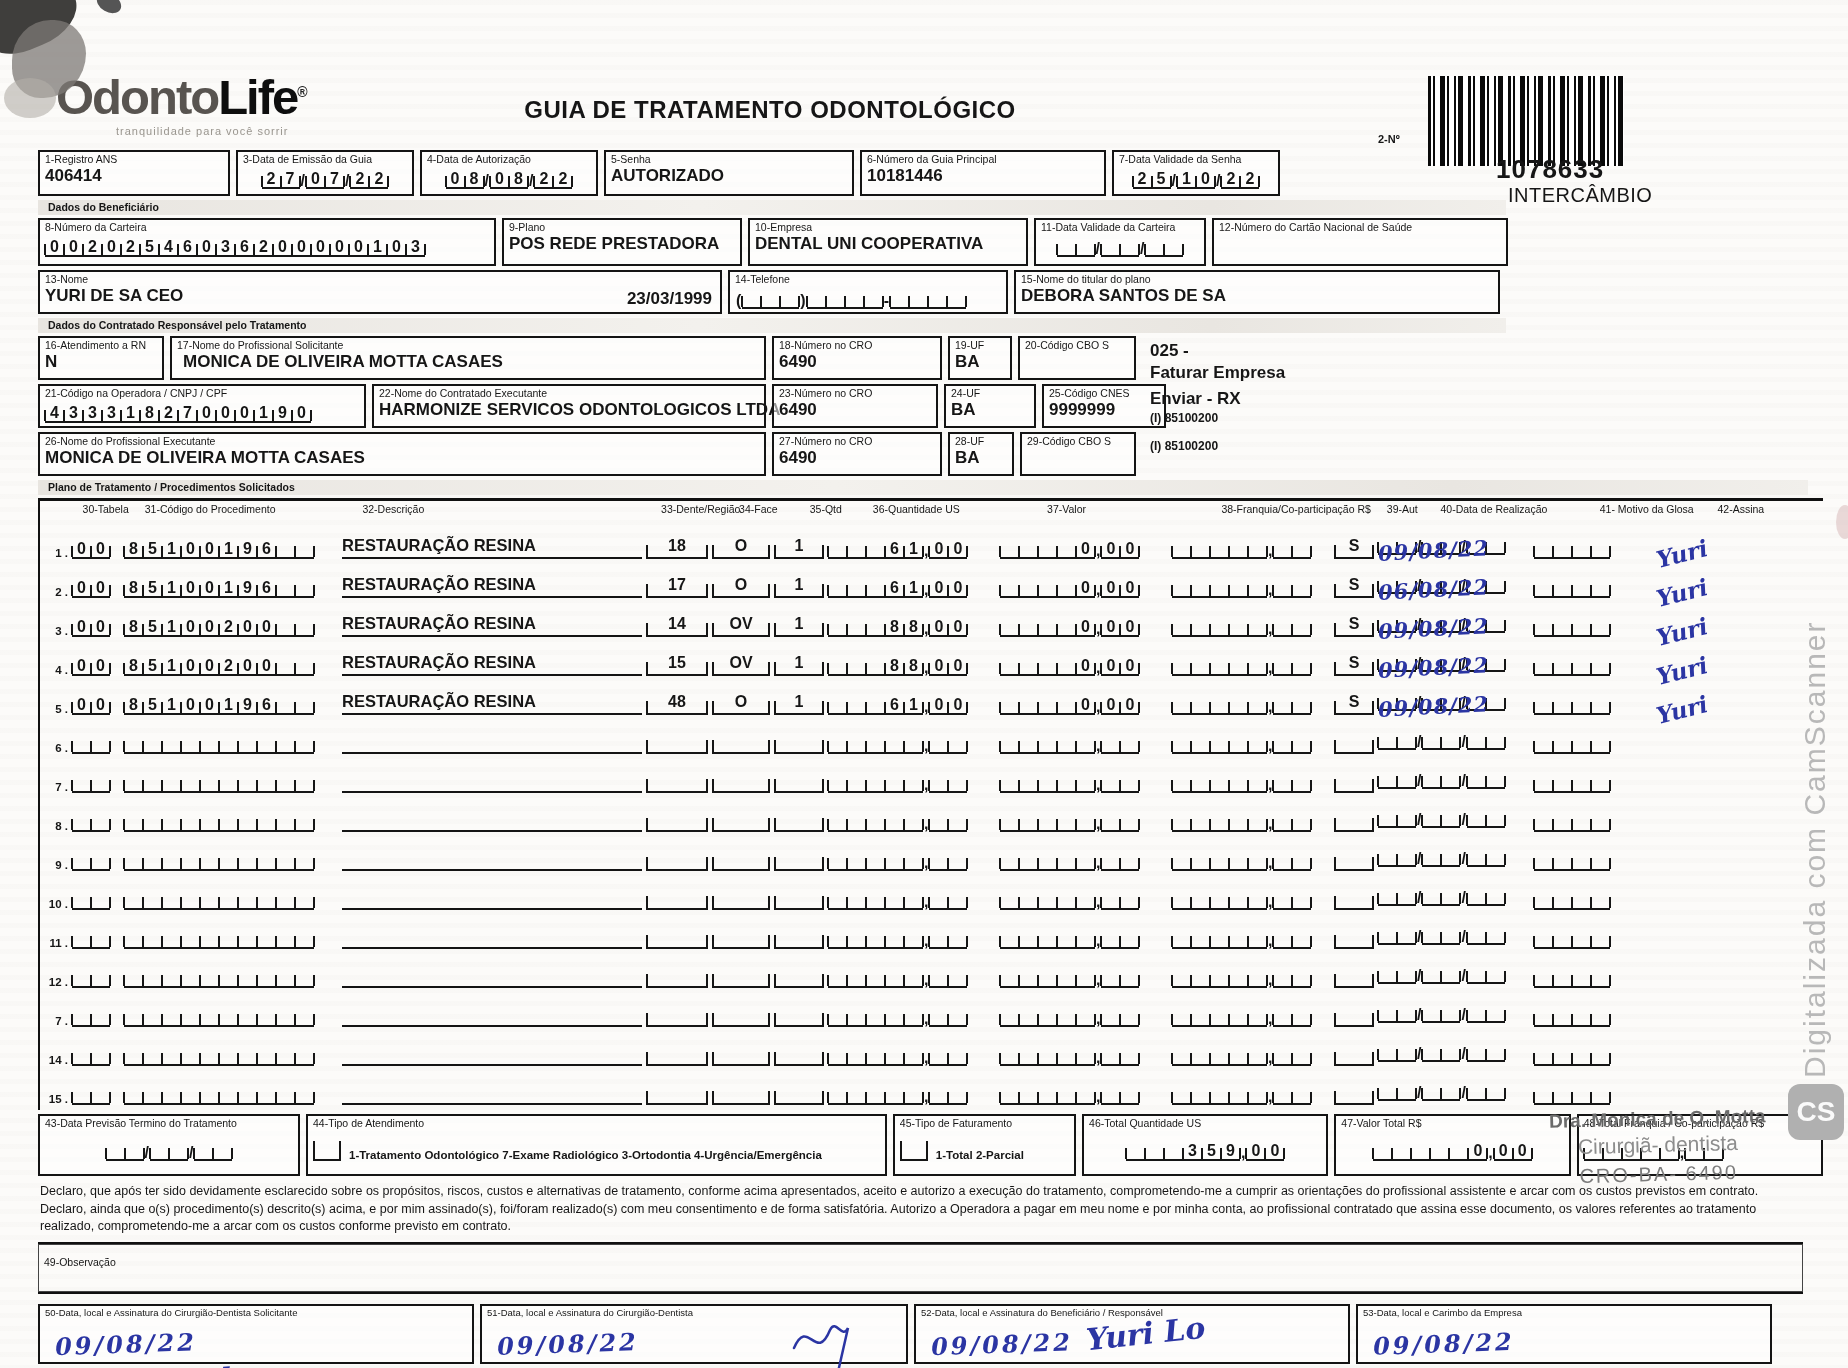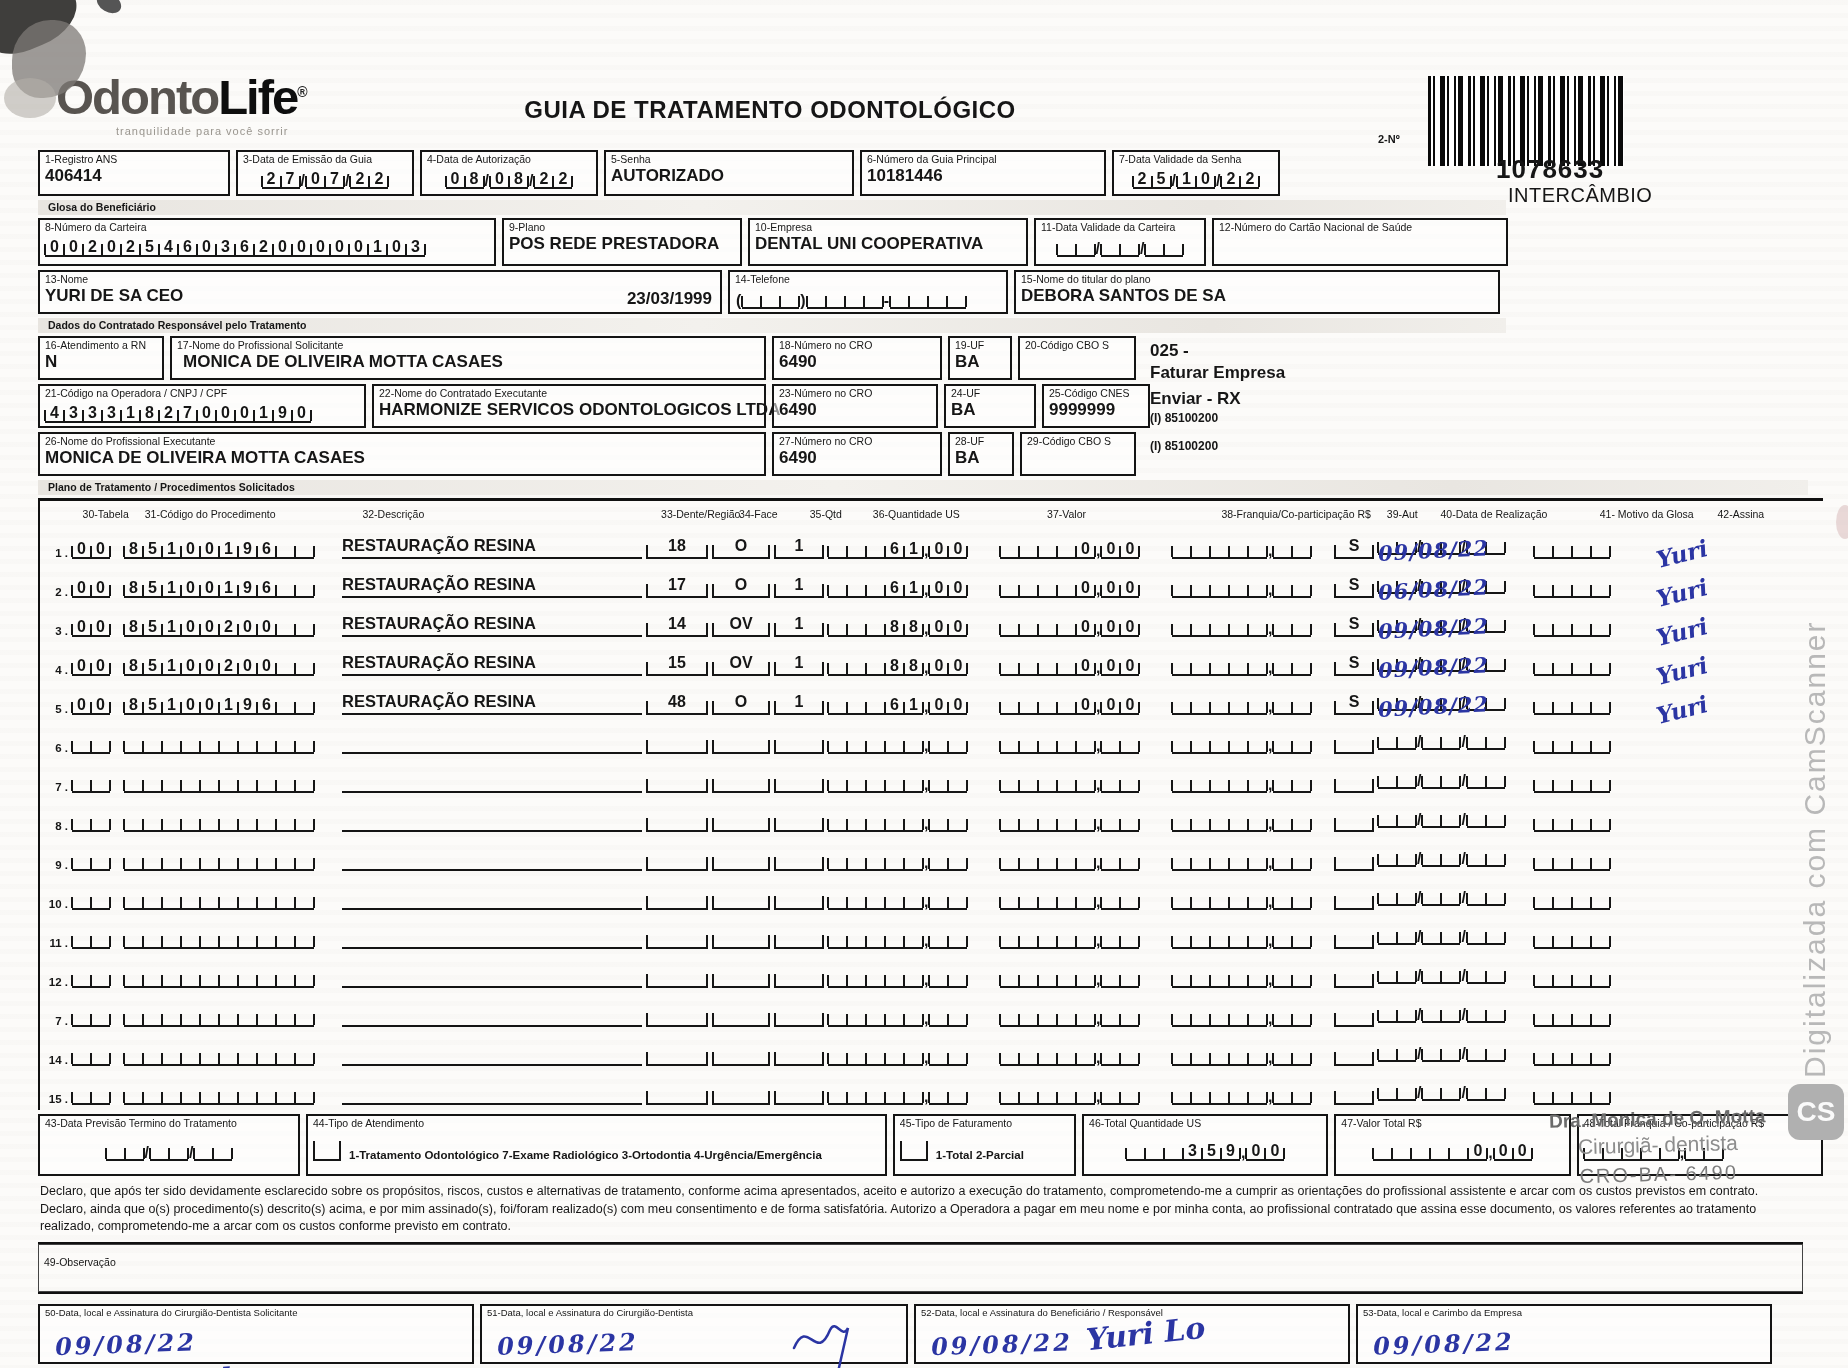--- a/index.html
+++ b/index.html
@@ -52,21 +52,21 @@
   
   .rel{position:relative}
   .annot{position:absolute;left:1112px;top:4px;line-height:22px;white-space:nowrap}
   .annot .a1{font-size:17px;font-weight:600}
   .annot .a2{font-size:17px;font-weight:600}
   .annot .a3{font-size:17px;font-weight:600;margin-top:4px}
   .annot .a4,.annot .a5{font-size:12px;font-weight:600;line-height:16px}
   .annot .a5{margin-top:12px}
   
   .tbl{border-top:3px solid #111;border-left:2.5px solid #111;padding:2px 0 0 4px;margin-top:1px}
-  .thead{display:flex;gap:16px;font-size:10.5px;height:22px;align-items:center;white-space:nowrap}
+  .thead{display:flex;gap:16px;font-size:10.5px;height:22px;align-items:flex-start;white-space:nowrap}
   .thead span{overflow:visible}
   .c-num{width:24px;text-align:right;font-size:11.5px;font-weight:700}
   .c-tab{width:48px}
   .c-cod{width:214px}
   .c-desc{width:300px}
   .c-dente{width:62px}
   .c-face{width:58px}
   .c-qtd{width:50px}
   .c-qus{width:168px}
   .c-val{width:168px}
@@ -201,21 +201,21 @@
             <span class="csep">/</span>
             <span class="cgroup">
               <span class="cc">2</span>
               <span class="cc">2</span>
             </span>
           </span>
         </div>
     </div>
   </div>
 
-  <div class="secbar">Glosa do Beneficiário</div>
+  <div class="secbar">Dados do Beneficiário</div>
 
   <div class="frow">
     <div class="box" style="width:458px;height:48px">
       <span class="lbl">8-Número da Carteira</span>
       <div class="combwrap" style="justify-content:flex-start">
           <span class="comb">
             <span class="cgroup">
               <span class="cc">0</span>
               <span class="cc">0</span>
               <span class="cc">2</span>
@@ -368,21 +368,21 @@
         <div class="val">HARMONIZE SERVICOS ODONTOLOGICOS LTDA</div>
       </div>
       <div class="box" style="width:166px;height:44px">
         <span class="lbl">23-Número no CRO</span>
         <div class="val">6490</div>
       </div>
       <div class="box" style="width:92px;height:44px">
         <span class="lbl">24-UF</span>
         <div class="val">BA</div>
       </div>
-      <div class="box" style="width:108px;height:44px">
+      <div class="box" style="width:124px;height:44px">
         <span class="lbl">25-Código CNES</span>
         <div class="val">9999999</div>
       </div>
     </div>
 
     <div class="frow">
       <div class="box" style="width:728px;height:44px">
         <span class="lbl">26-Nome do Profissional Executante</span>
         <div class="val">MONICA DE OLIVEIRA MOTTA CASAES</div>
       </div>

